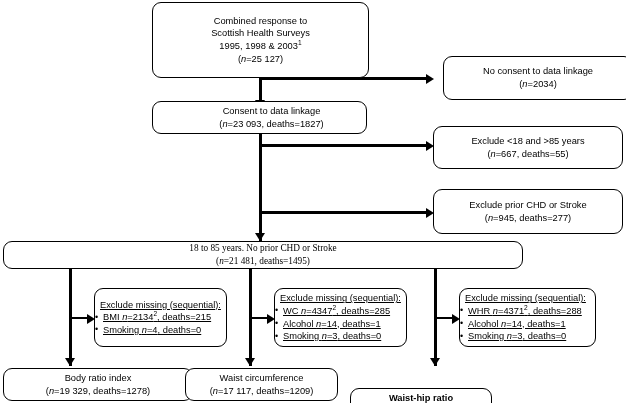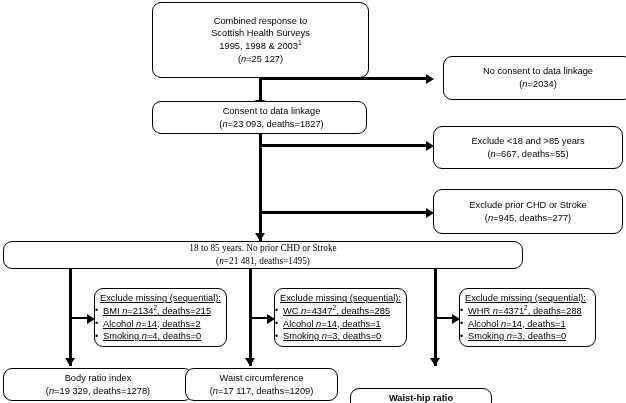--- a/index.html
+++ b/index.html
@@ -145,21 +145,20 @@
   </div>
 
   <div class="box" style="left:3px; top:241px; width:520px; height:28px;font-family:Liberation Serif, serif;">
     <div class="line">18 to 85 years. No prior CHD or Stroke</div>
     <div class="line"><span>(</span><span class="it">n</span><span>=21 481, deaths=1495)</span></div>
   </div>
 
   <div class="box left-align" style="left:94px; top:288px; width:133px; height:59px;">
     <div class="line hdr">Exclude missing (sequential):</div>
     <div class="line bullet"><span>BMI </span><span class="it">n</span><span>=2134</span><sup>2</sup><span>, deaths=215</span></div>
-    <div class="line bullet"><span>Alcohol </span><span class="it">n</span><span>=14</span><span>, deaths=2</span></div>
     <div class="line bullet"><span>Smoking </span><span class="it">n</span><span>=4</span><span>, deaths=0</span></div>
   </div>
 
   <div class="box left-align" style="left:274px; top:288px; width:133px; height:59px;">
     <div class="line hdr">Exclude missing (sequential):</div>
     <div class="line bullet"><span>WC </span><span class="it">n</span><span>=4347</span><sup>2</sup><span>, deaths=285</span></div>
     <div class="line bullet"><span>Alcohol </span><span class="it">n</span><span>=14</span><span>, deaths=1</span></div>
     <div class="line bullet"><span>Smoking </span><span class="it">n</span><span>=3</span><span>, deaths=0</span></div>
   </div>
 

